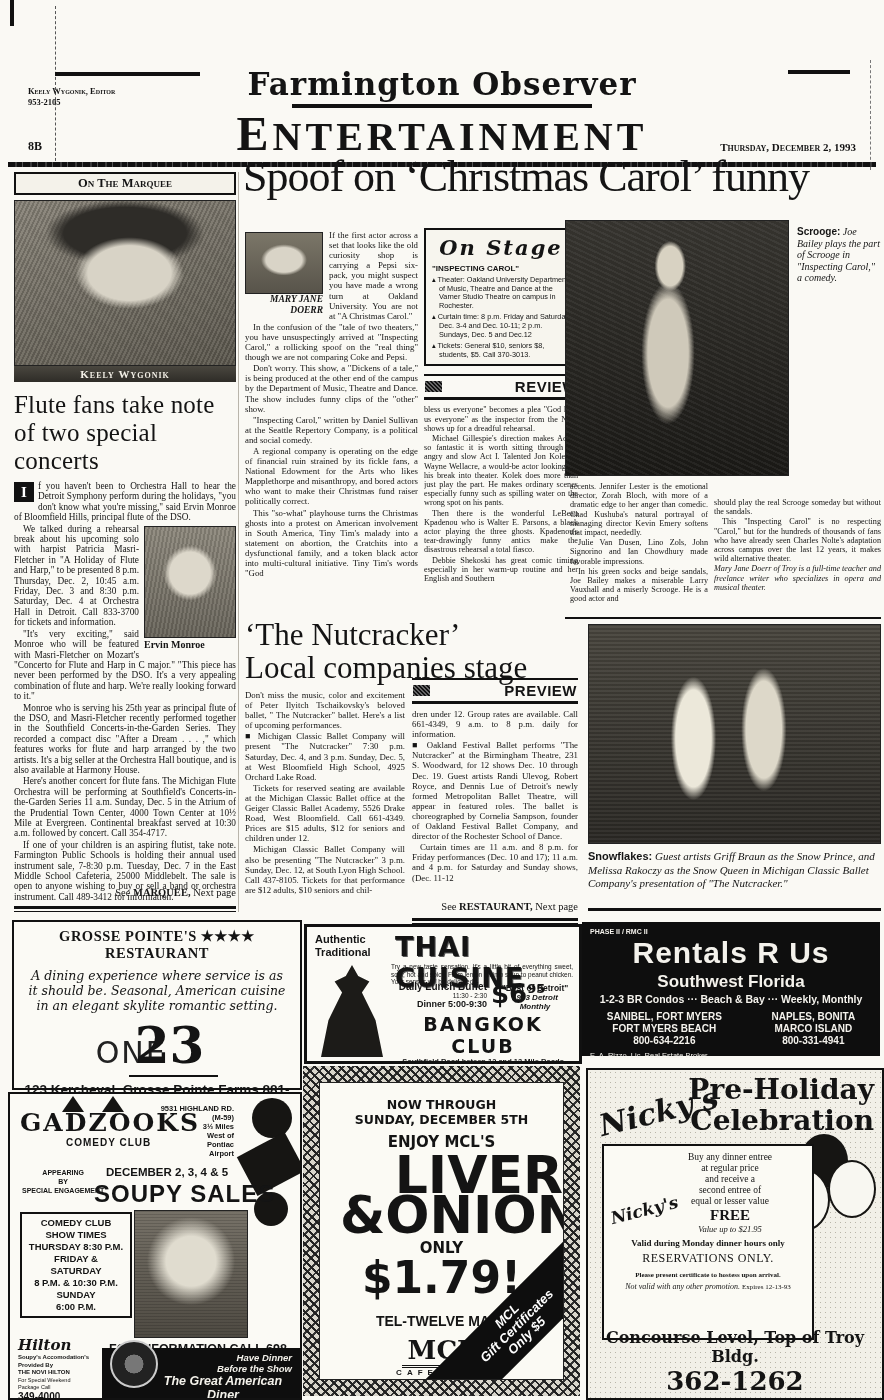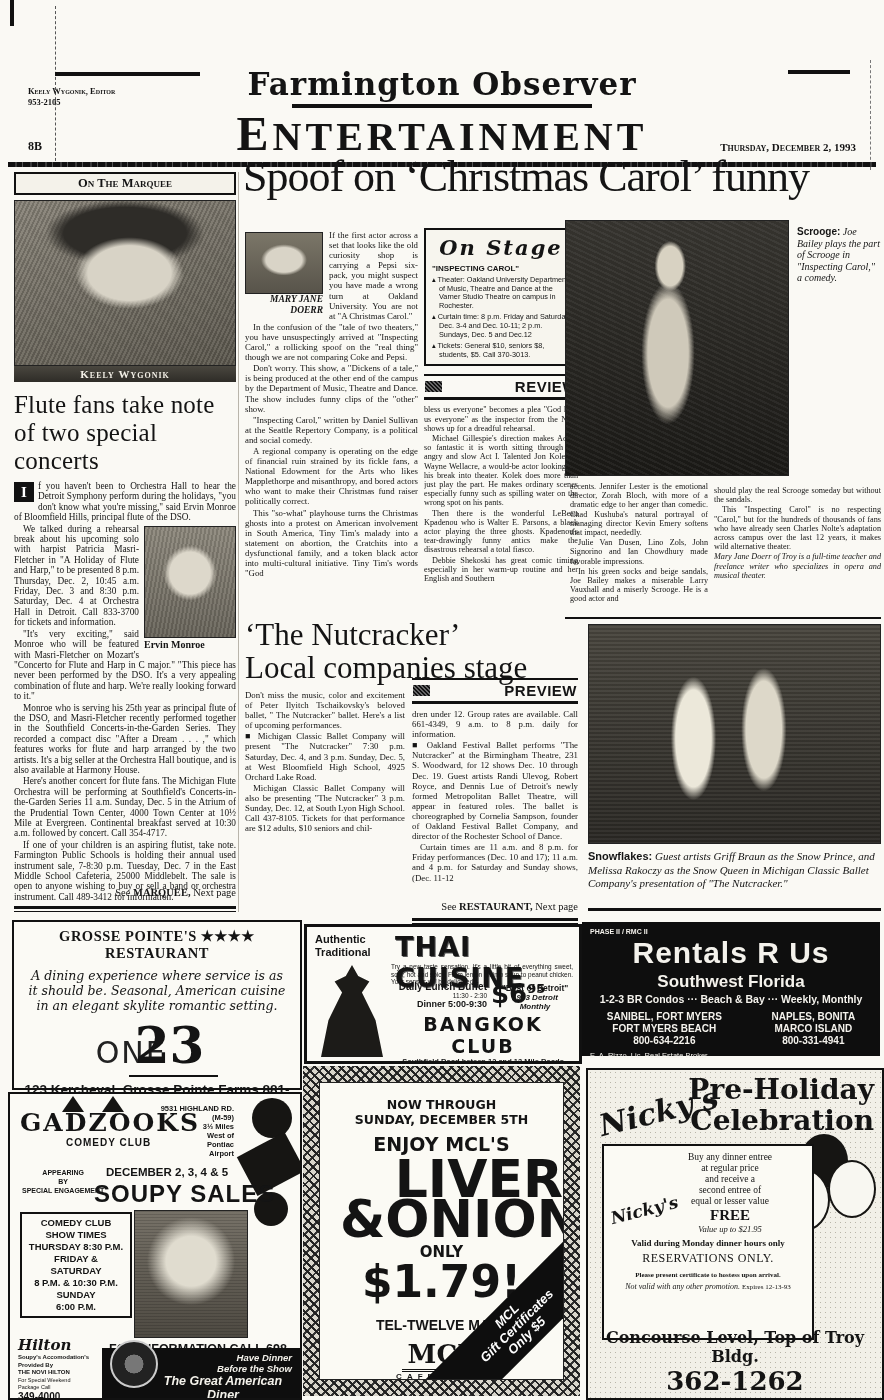--- a/index.html
+++ b/index.html
@@ -208,35 +208,36 @@
   <div class="abs ph ph-scrooge" style="left:565px;top:220px;width:224px;height:256px;"></div>
   <div class="abs caption-txt" style="left:797px;top:226px;width:84px;">
     <span class="cap-label">Scrooge:</span><span class="cap-body"> Joe Bailey plays the part of Scrooge in "Inspecting Carol," a comedy.</span>
   </div>
 
   <div class="abs body8 just" style="left:570px;top:482px;width:138px;height:134px;overflow:hidden;">
     <p class="noindent">accents. Jennifer Lester is the emotional director, Zorah Bloch, with more of a dramatic edge to her anger than comedic. Chad Kushuba's natural portrayal of managing director Kevin Emery softens that impact, neededly.</p>
     <p>Julie Van Dusen, Lino Zols, John Signorino and Ian Chowdhury made favorable impressions.</p>
     <p>In his green socks and beige sandals, Joe Bailey makes a miserable Larry Vauxhall and a miserly Scrooge. He is a good actor and</p>
   </div>
-  <div class="abs body8 just" style="left:714px;top:486px;width:167px;height:134px;overflow:hidden;">
+  <div class="abs body8 just" style="left:714px;top:498px;width:167px;height:134px;overflow:hidden;">
     <p class="noindent">should play the real Scrooge someday but without the sandals.</p>
     <p>This "Inspecting Carol" is no respecting "Carol," but for the hundreds of thousands of fans who have already seen Charles Nolte's adaptation across campus over the last 12 years, it makes wild alternative theater.</p>
     <p class="bio noindent">Mary Jane Doerr of Troy is a full-time teacher and freelance writer who specializes in opera and musical theater.</p>
   </div>
   <div class="abs rule" style="left:565px;top:617px;width:316px;height:2px;"></div>
 
   <div class="abs nut-head" style="left:245px;top:618px;width:340px;">
     <div>‘The Nutcracker’</div>
     <div>Local companies stage</div>
   </div>
 
   <div class="abs body9 just" style="left:245px;top:690px;width:160px;height:226px;overflow:hidden;">
     <p class="noindent">Don't miss the music, color and excitement of Peter Ilyitch Tschaikovsky's beloved ballet, " The Nutcracker" ballet. Here's a list of upcoming performances.</p>
     <p class="noindent">■ Michigan Classic Ballet Company will present "The Nutcracker" 7:30 p.m. Saturday, Dec. 4, and 3 p.m. Sunday, Dec. 5, at West Bloomfield High School, 4925 Orchard Lake Road.</p>
+    <p>Tickets for reserved seating are available at the Michigan Classic Ballet office at the Geiger Classic Ballet Academy, 5526 Drake Road, West Bloomfield. Call 661-4349. Prices are $15 adults, $12 for seniors and children under 12.</p>
     <p>Michigan Classic Ballet Company will also be presenting "The Nutcracker" 3 p.m. Sunday, Dec. 12, at South Lyon High School. Call 437-8105. Tickets for that performance are $12 adults, $10 seniors and chil-</p>
   </div>
 
   <div class="abs" style="left:412px;top:678px;width:166px;height:238px;">
     <div class="kicker">
       <span class="kicker-icon"></span>
       <span class="kicker-label">PREVIEW</span>
     </div>
     <div class="body9 just" style="margin-top:5px;height:186px;overflow:hidden;">
       <p class="noindent">dren under 12. Group rates are available. Call 661-4349, 9 a.m. to 8 p.m. daily for information.</p>
@@ -363,21 +364,21 @@
       <div style="font-size:9.5px;line-height:11px;text-align:right;white-space:pre-line;">Have Dinner
 Before the Show</div>
       <div style="font-size:12.5px;text-align:center;">The Great American Diner</div>
     </div>
   </div>
 
   <div class="ad mcl-outer" style="left:303px;top:1066px;width:277px;height:330px;">
     <div class="mcl-inner">
       <div class="mcl-big" style="text-align:center;font-size:12.5px;line-height:15px;margin-top:14px;white-space:pre-line;">NOW THROUGH
 SUNDAY, DECEMBER 5TH</div>
-      <div class="mcl-big" style="text-align:center;font-size:19px;margin-top:6px;">ENJOY MCL'S</div>
+      <div class="mcl-big" style="text-align:center;font-size:15px;margin-top:6px;">ENJOY MCL'S</div>
       <div class="mcl-big" style="text-align:right;font-size:52px;line-height:40px;margin-top:4px;padding-left:20px;">
         <div>LIVER</div>
         <div>&amp;ONIONS</div>
       </div>
       <div class="mcl-big" style="text-align:center;font-size:15px;margin-top:4px;">ONLY</div>
       <div class="mcl-big" style="text-align:center;font-size:44px;line-height:42px;">$1.79!</div>
       <div class="sans" style="text-align:center;font-weight:bold;font-size:14px;margin-top:14px;">TEL-TWELVE MALL</div>
       <div style="text-align:center;margin-top:6px;">
         <div style="font-family:'DejaVu Serif',serif;font-weight:bold;font-size:26px;display:inline-block;border-bottom:3px double #111;padding:0 6px;">MCL</div>
         <div class="sans" style="font-weight:bold;font-size:8px;letter-spacing:5px;">CAFETERIA</div>

